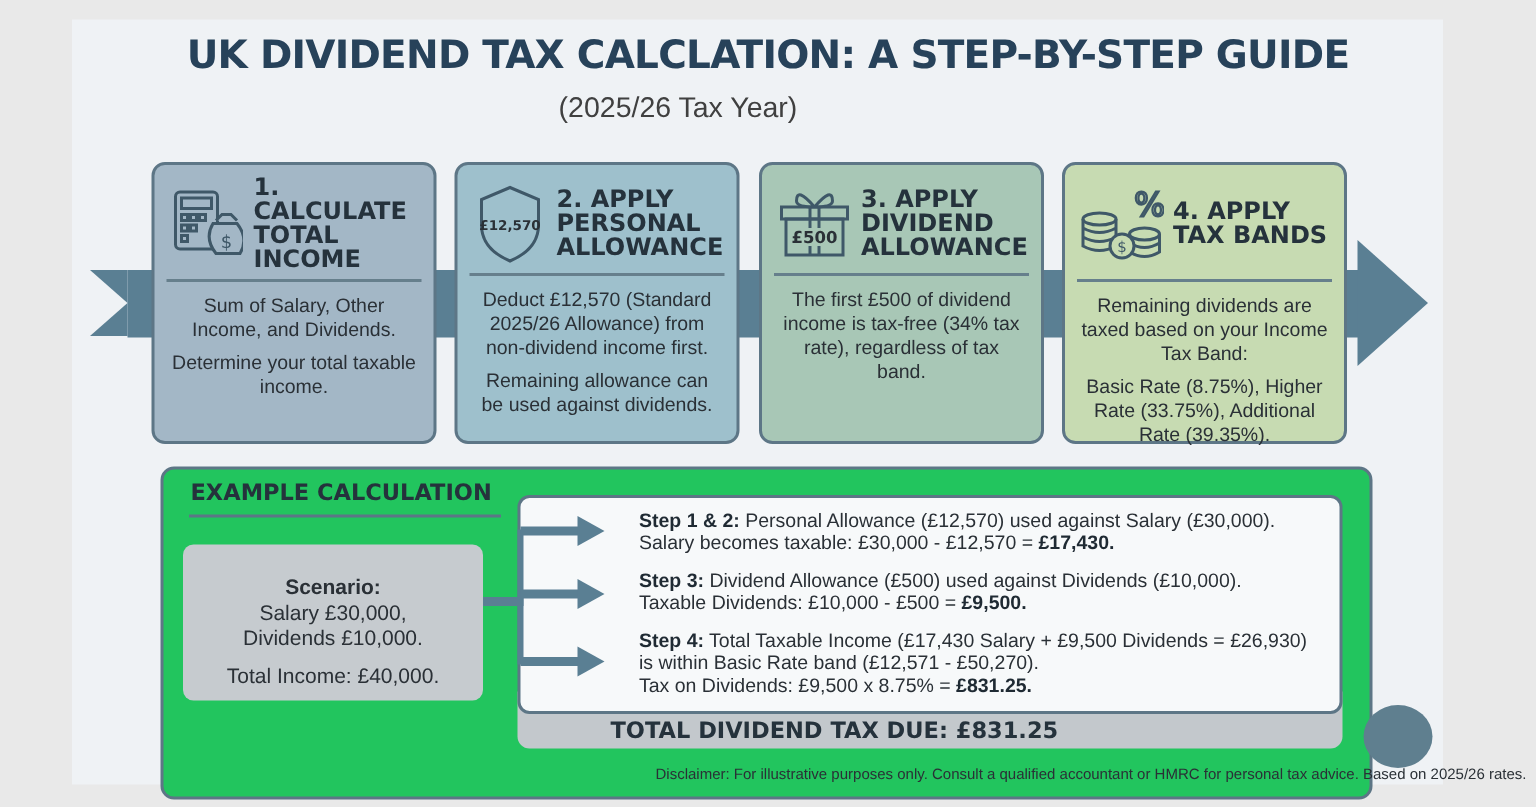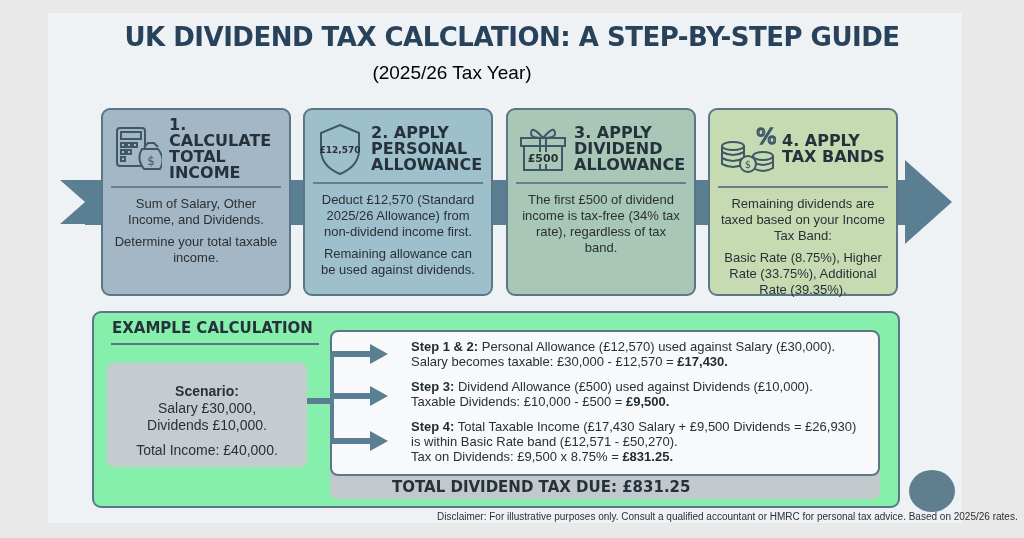--- a/index.html
+++ b/index.html
@@ -10,21 +10,21 @@
     position: absolute; left: 48px; top: 13px; width: 914px; height: 510px;
     background: #eff2f5;
   }
   .title {
     position: absolute; left: 0; top: 22px; width: 1024px; text-align: center;
     font-family: "DejaVu Sans", sans-serif; font-weight: bold; font-size: 26px;
     color: #27425a; letter-spacing: -0.5px;
   }
   .subtitle {
     position: absolute; left: 0; top: 62px; width: 904px; text-align: center;
-    font-size: 19px; color: #000000;
+    font-size: 19px; color: #404040;
   }
 
   
   .band {
     position: absolute; left: 85px; top: 180px; width: 825px; height: 45px;
     background: #5a7f93;
   }
   .band-tail {
     position: absolute; left: 60px; top: 180px; width: 0; height: 0;
     border-top: 22.5px solid #5a7f93; border-bottom: 22.5px solid #5a7f93;
@@ -51,22 +51,22 @@
   .step-body { text-align: center; font-size: 13px; line-height: 16px; color: #2a3036; }
   .step-body p { margin-bottom: 6px; }
 
   .c1 { left: 101px; background: #a3b7c6; }
   .c2 { left: 303px; background: #9ec0cc; }
   .c3 { left: 506px; background: #a8c7b6; }
   .c4 { left: 708px; background: #c7dbb2; }
 
   
   .example {
-    position: absolute; left: 92px; top: 311px; width: 808px; height: 197px;
-    border: 2.5px solid #5d7686; border-radius: 9px; background: #86efac;
+    position: absolute; left: 107px; top: 311px; width: 808px; height: 222px;
+    border: 2.5px solid #5d7686; border-radius: 9px; background: #22c55e;
   }
   .ex-title {
     position: absolute; left: 18px; top: 6px; font-family: "DejaVu Sans", sans-serif;
     font-weight: bold; font-size: 15px; color: #25323c;
   }
   .ex-rule { position: absolute; left: 17px; top: 30px; width: 208px; height: 2px; background: #5d7686; }
   .scenario {
     position: absolute; left: 13px; top: 50px; width: 200px; height: 104px;
     background: #c6cbcf; border-radius: 7px; text-align: center; padding-top: 20px;
     font-size: 14px; line-height: 17px; color: #2a3036;

